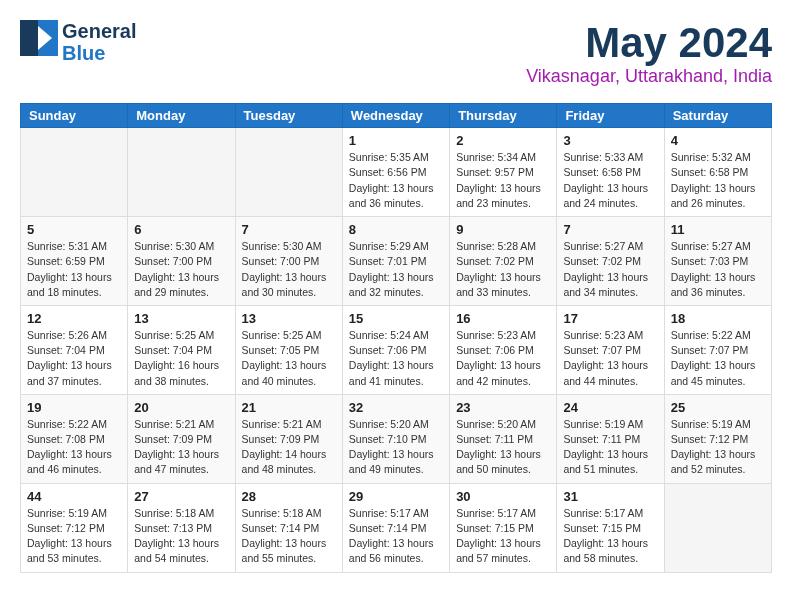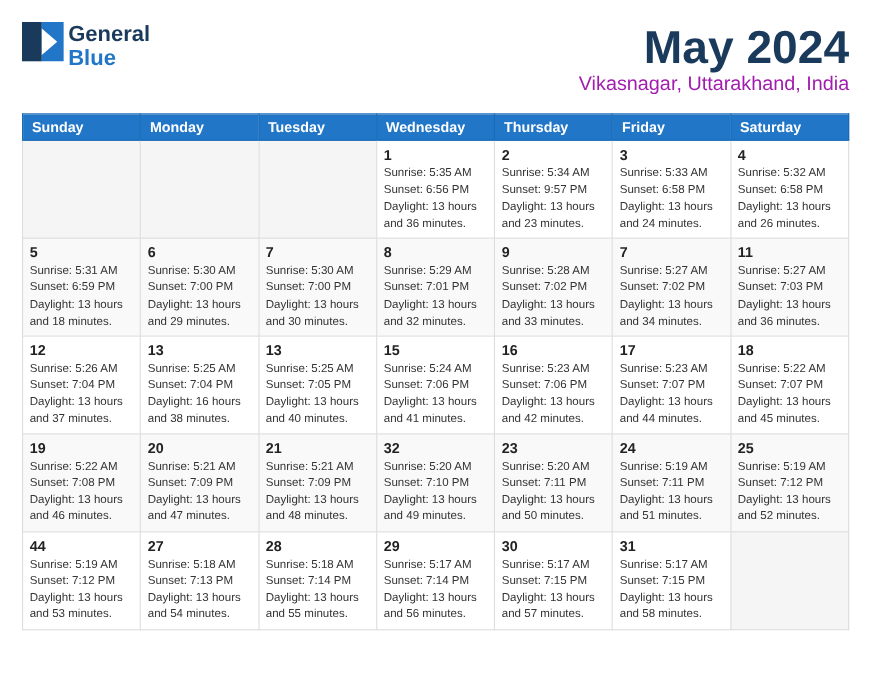--- a/index.html
+++ b/index.html
@@ -287,21 +287,21 @@
           <span>Sunrise: 5:21 AM</span><br>
           <span>Sunset: 7:09 PM</span><br>
           <span>Daylight: 13 hours and 47 minutes.</span>
         </div>
       </td>
         <td>
         <span class="day-number">21</span>
         <div class="day-info">
           <span>Sunrise: 5:21 AM</span><br>
           <span>Sunset: 7:09 PM</span><br>
-          <span>Daylight: 13 hours and 48 minutes.</span>
+          <span>Daylight: 14 hours and 48 minutes.</span>
         </div>
       </td>
         <td>
         <span class="day-number">32</span>
         <div class="day-info">
           <span>Sunrise: 5:20 AM</span><br>
           <span>Sunset: 7:10 PM</span><br>
           <span>Daylight: 13 hours and 49 minutes.</span>
         </div>
       </td>

